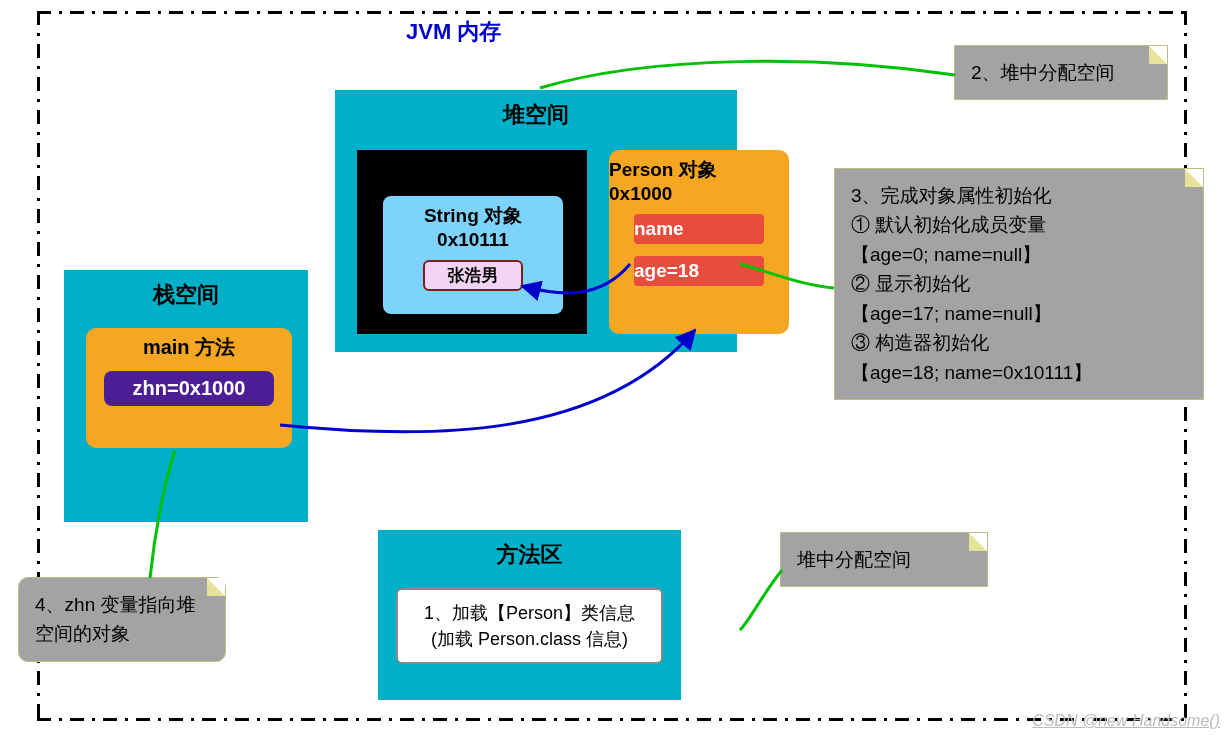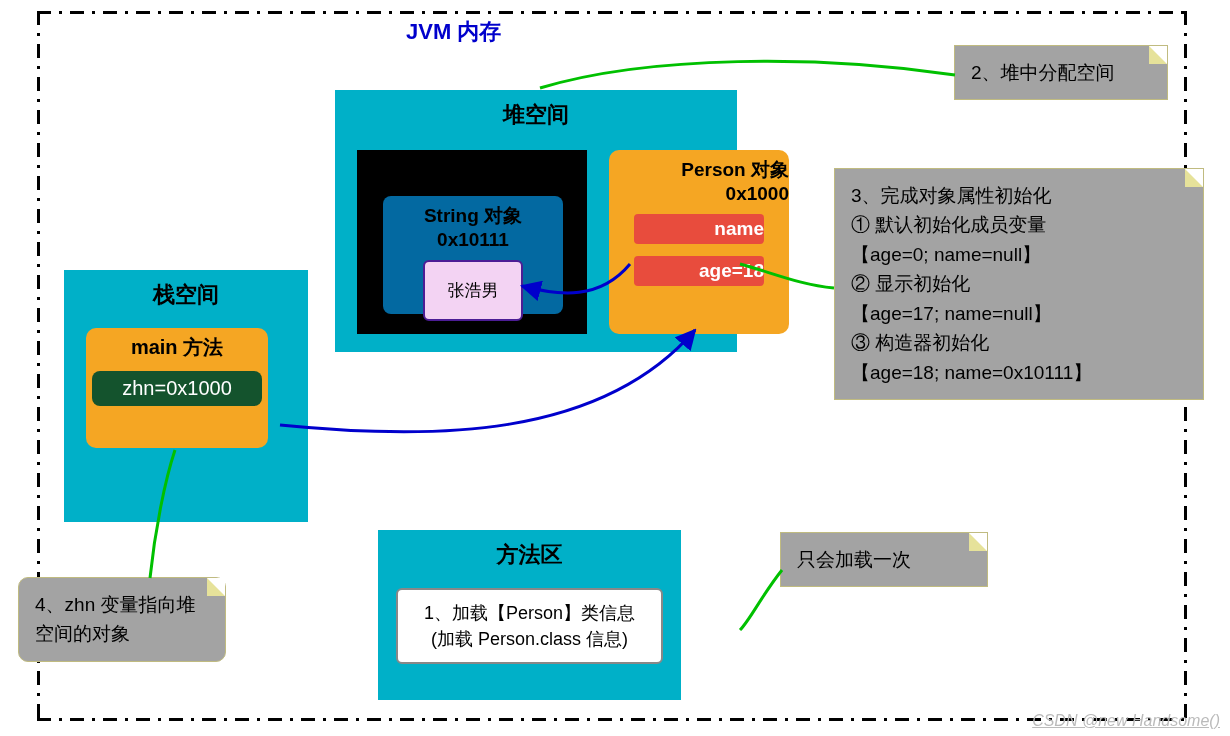--- a/index.html
+++ b/index.html
@@ -64,79 +64,79 @@
   .scp {
     position:absolute;
     left: 18px; top: 56px;
     width: 230px; height: 184px;
     background:#000;
   }
   .scp-title { color:#fff; font-weight:700; text-align:center; font-size:19px; padding-top:6px; }
   .string-obj {
     position:absolute; left: 26px; top: 46px;
     width: 180px; height: 118px;
-    background:#0369a1;
+    background:#7dd3fc;
     border-radius:8px;
     text-align:center;
     color:#000;
     font-weight:700;
   }
   .string-obj .lbl { font-size:19px; margin-top:8px; line-height:1.25; }
   .string-val {
     display:block;
     margin: 8px auto 0;
     width: 100px;
     background:#f3d3f3;
-    border:2px solid #4c1d95;
+    border:2px solid #7f1d1d;
     border-radius:6px;
     font-size:17px;
-    font-weight:400;
-    color:#000;
-    padding:17px 0;
+    font-weight:700;
+    color:#000;
+    padding:2px 0;
   }
 
   .person {
     position:absolute;
     left: 270px; top: 56px;
     width: 180px; height: 184px;
     background:#F5A623;
     border-radius:10px;
-    text-align:right;
+    text-align:left;
   }
   .person .plabel { font-size:19px; font-weight:700; margin-top:8px; line-height:1.25; }
   .field {
     display:block;
     margin: 8px auto 12px;
     width: 130px;
     background:#E84C3D;
     color:#fff;
     font-weight:700;
     font-size:19px;
     border-radius:4px;
     padding:4px 0;
   }
 
   
   #stack { left: 64px; top: 270px; width: 244px; height: 252px; }
   .main-frame {
     position:absolute;
     left: 18px; top: 54px;
-    width: 182px; height: 120px;
+    width: 206px; height: 120px;
     background:#F5A623;
     border-radius:10px;
     text-align:center;
   }
   .main-frame .mf-title { font-size:20px; font-weight:700; margin-top:6px; }
   .var {
     display:block;
     margin: 10px auto 0;
     width: 170px;
-    background:#14532d;
+    background:#4c1d95;
     color:#fff;
-    font-weight:400;
+    font-weight:700;
     font-size:20px;
     border-radius:8px;
     padding:6px 0;
   }
 
   
   #method { left: 378px; top: 530px; width: 303px; height: 170px; }
   .class-info {
     position:absolute;
     left: 14px; top: 54px;
@@ -219,21 +219,21 @@
   </div>
 </div>
 
 <div id="method" class="panel">
   <div class="panel-title">方法区</div>
   <div class="class-info">1、加载【Person】类信息<br>(加载 Person.class 信息)</div>
 </div>
 
 <div id="note-heap" class="note">2、堆中分配空间</div>
 <div id="note-init" class="note">3、完成对象属性初始化<br>① 默认初始化成员变量<br>【age=0; name=null】<br>② 显示初始化<br>【age=17; name=null】<br>③ 构造器初始化<br>【age=18; name=0x10111】</div>
-<div id="note-once" class="note">只会加载一次</div>
+<div id="note-once" class="note">堆中分配空间</div>
 <div id="note-zhn" class="note">4、zhn 变量指向堆空间的对象</div>
 
 <div class="watermark">CSDN @new Handsome()</div>
 
 <svg class="wires">
   <defs>
     <marker id="arrow-blue" viewBox="0 0 10 10" refX="9" refY="5" markerWidth="7" markerHeight="7" orient="auto">
       <path d="M0,0 L10,5 L0,10 z" fill="#0000cc"></path>
     </marker>
   </defs>

